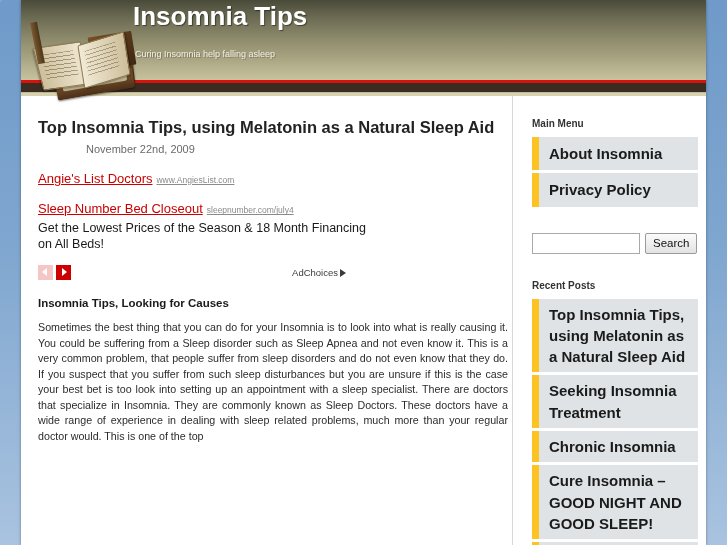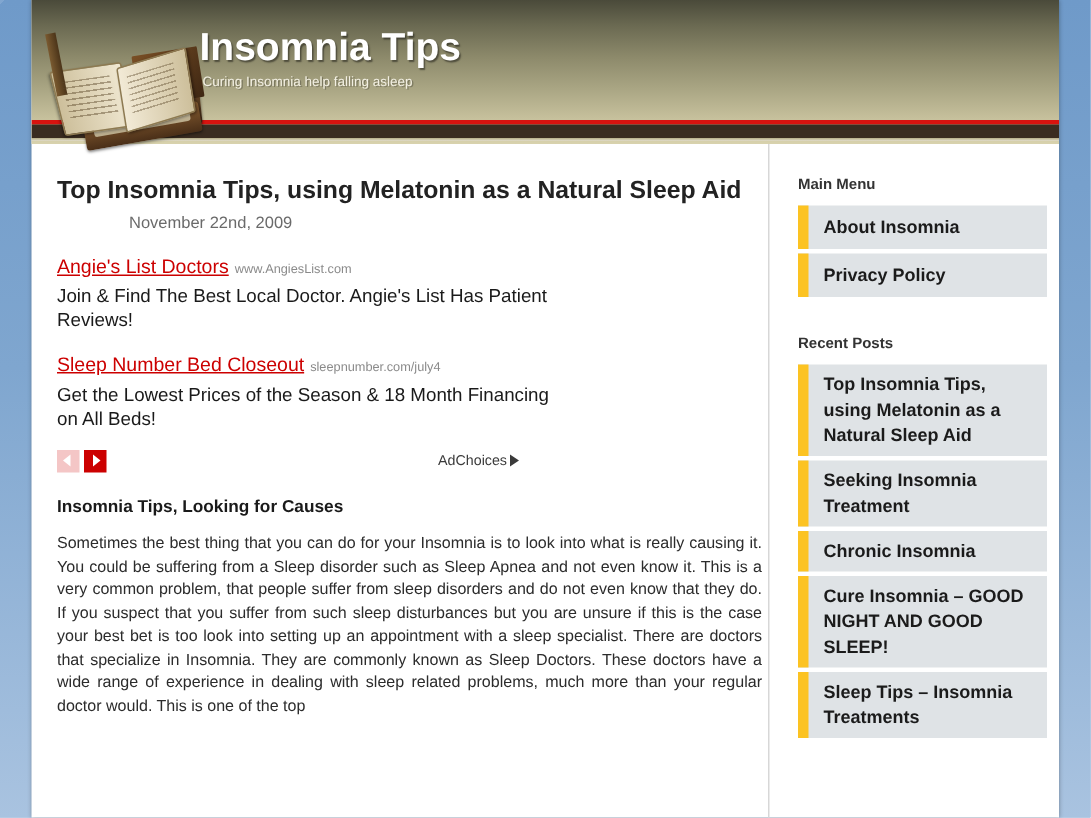--- a/index.html
+++ b/index.html
@@ -40,21 +40,21 @@
         #aaa684 62%, #c6c09c 82%, #d8d2ad 100%);
   }
   .header-inner {
     position: absolute;
     left: 0; right: 0; top: 0;
     height: 80px;
   }
   .site-title {
     position: absolute;
     left: 112px;
-    top: 16px;
+    top: 1px;
     font-size: 26px;
     font-weight: bold;
     color: #ffffff;
     letter-spacing: 0px;
     text-shadow: 1px 1px 1px rgba(0,0,0,0.45);
   }
   .site-tagline {
     position: absolute;
     left: 114px;
     top: 49px;
@@ -212,20 +212,21 @@
   .ad-title {
     font-size: 13px;
     font-weight: normal;
     color: #cc0000;
     text-decoration: underline;
     cursor: pointer;
   }
   .ad-url {
     font-size: 8.5px;
     color: #8a8a8a;
+    text-decoration: underline;
     margin-left: 4px;
     cursor: pointer;
   }
   .ad-desc {
     margin-top: 3px;
     font-size: 12.5px;
     color: #1a1a1a;
     line-height: 1.28;
   }
 
@@ -308,21 +309,21 @@
     list-style: none;
     margin: 0 0 0 19px;
     padding: 0;
     width: 166px;
   }
   .menu-list li, .posts-list li {
     background: #dfe3e6;
     border-left: 7px solid #fcc322;
     margin-bottom: 3px;
     padding: 6px 8px 6px 10px;
-    font-size: 12px;
+    font-size: 15px;
     font-weight: bold;
     color: #1b1b1b;
     line-height: 1.42;
     cursor: pointer;
   }
   .posts-list li { padding: 5px 8px 5px 10px; }
 
   .search-row {
     margin: 26px 0 0 19px;
     display: flex;
@@ -385,21 +386,20 @@
 
       <h1 class="post-title">Top Insomnia Tips, using Melatonin as a Natural Sleep Aid</h1>
       <div class="post-date">November 22nd, 2009</div>
 
       <div class="adblock">
 
         <div class="ad">
           <div class="ad-head">
             <a class="ad-title">Angie's List Doctors</a><span class="ad-url">www.AngiesList.com</span>
           </div>
-          <div class="ad-desc">Join &amp; Find The Best Local Doctor. Angie's List Has Patient Reviews!</div>
         </div>
 
 
         <div class="ad">
           <div class="ad-head">
             <a class="ad-title">Sleep Number Bed Closeout</a><span class="ad-url">sleepnumber.com/july4</span>
           </div>
           <div class="ad-desc">Get the Lowest Prices of the Season &amp; 18 Month Financing on All Beds!</div>
         </div>
 
@@ -415,20 +415,24 @@
     </div>
 
     <div class="sidebar">
 
       <div class="side-heading">Main Menu</div>
       <ul class="menu-list">
         <li>About Insomnia</li>
         <li>Privacy Policy</li>
       </ul>
 
+      <div class="search-row">
+        <input class="search-input" type="text" placeholder="" style="">
+        <button class="search-btn">Search</button>
+      </div>
 
       <div class="side-heading rp">Recent Posts</div>
       <ul class="posts-list">
         <li>Top Insomnia Tips, using Melatonin as a Natural Sleep Aid</li>
         <li>Seeking Insomnia Treatment</li>
         <li>Chronic Insomnia</li>
         <li>Cure Insomnia – GOOD NIGHT AND GOOD SLEEP!</li>
         <li>Sleep Tips – Insomnia Treatments</li>
       </ul>
     </div>

